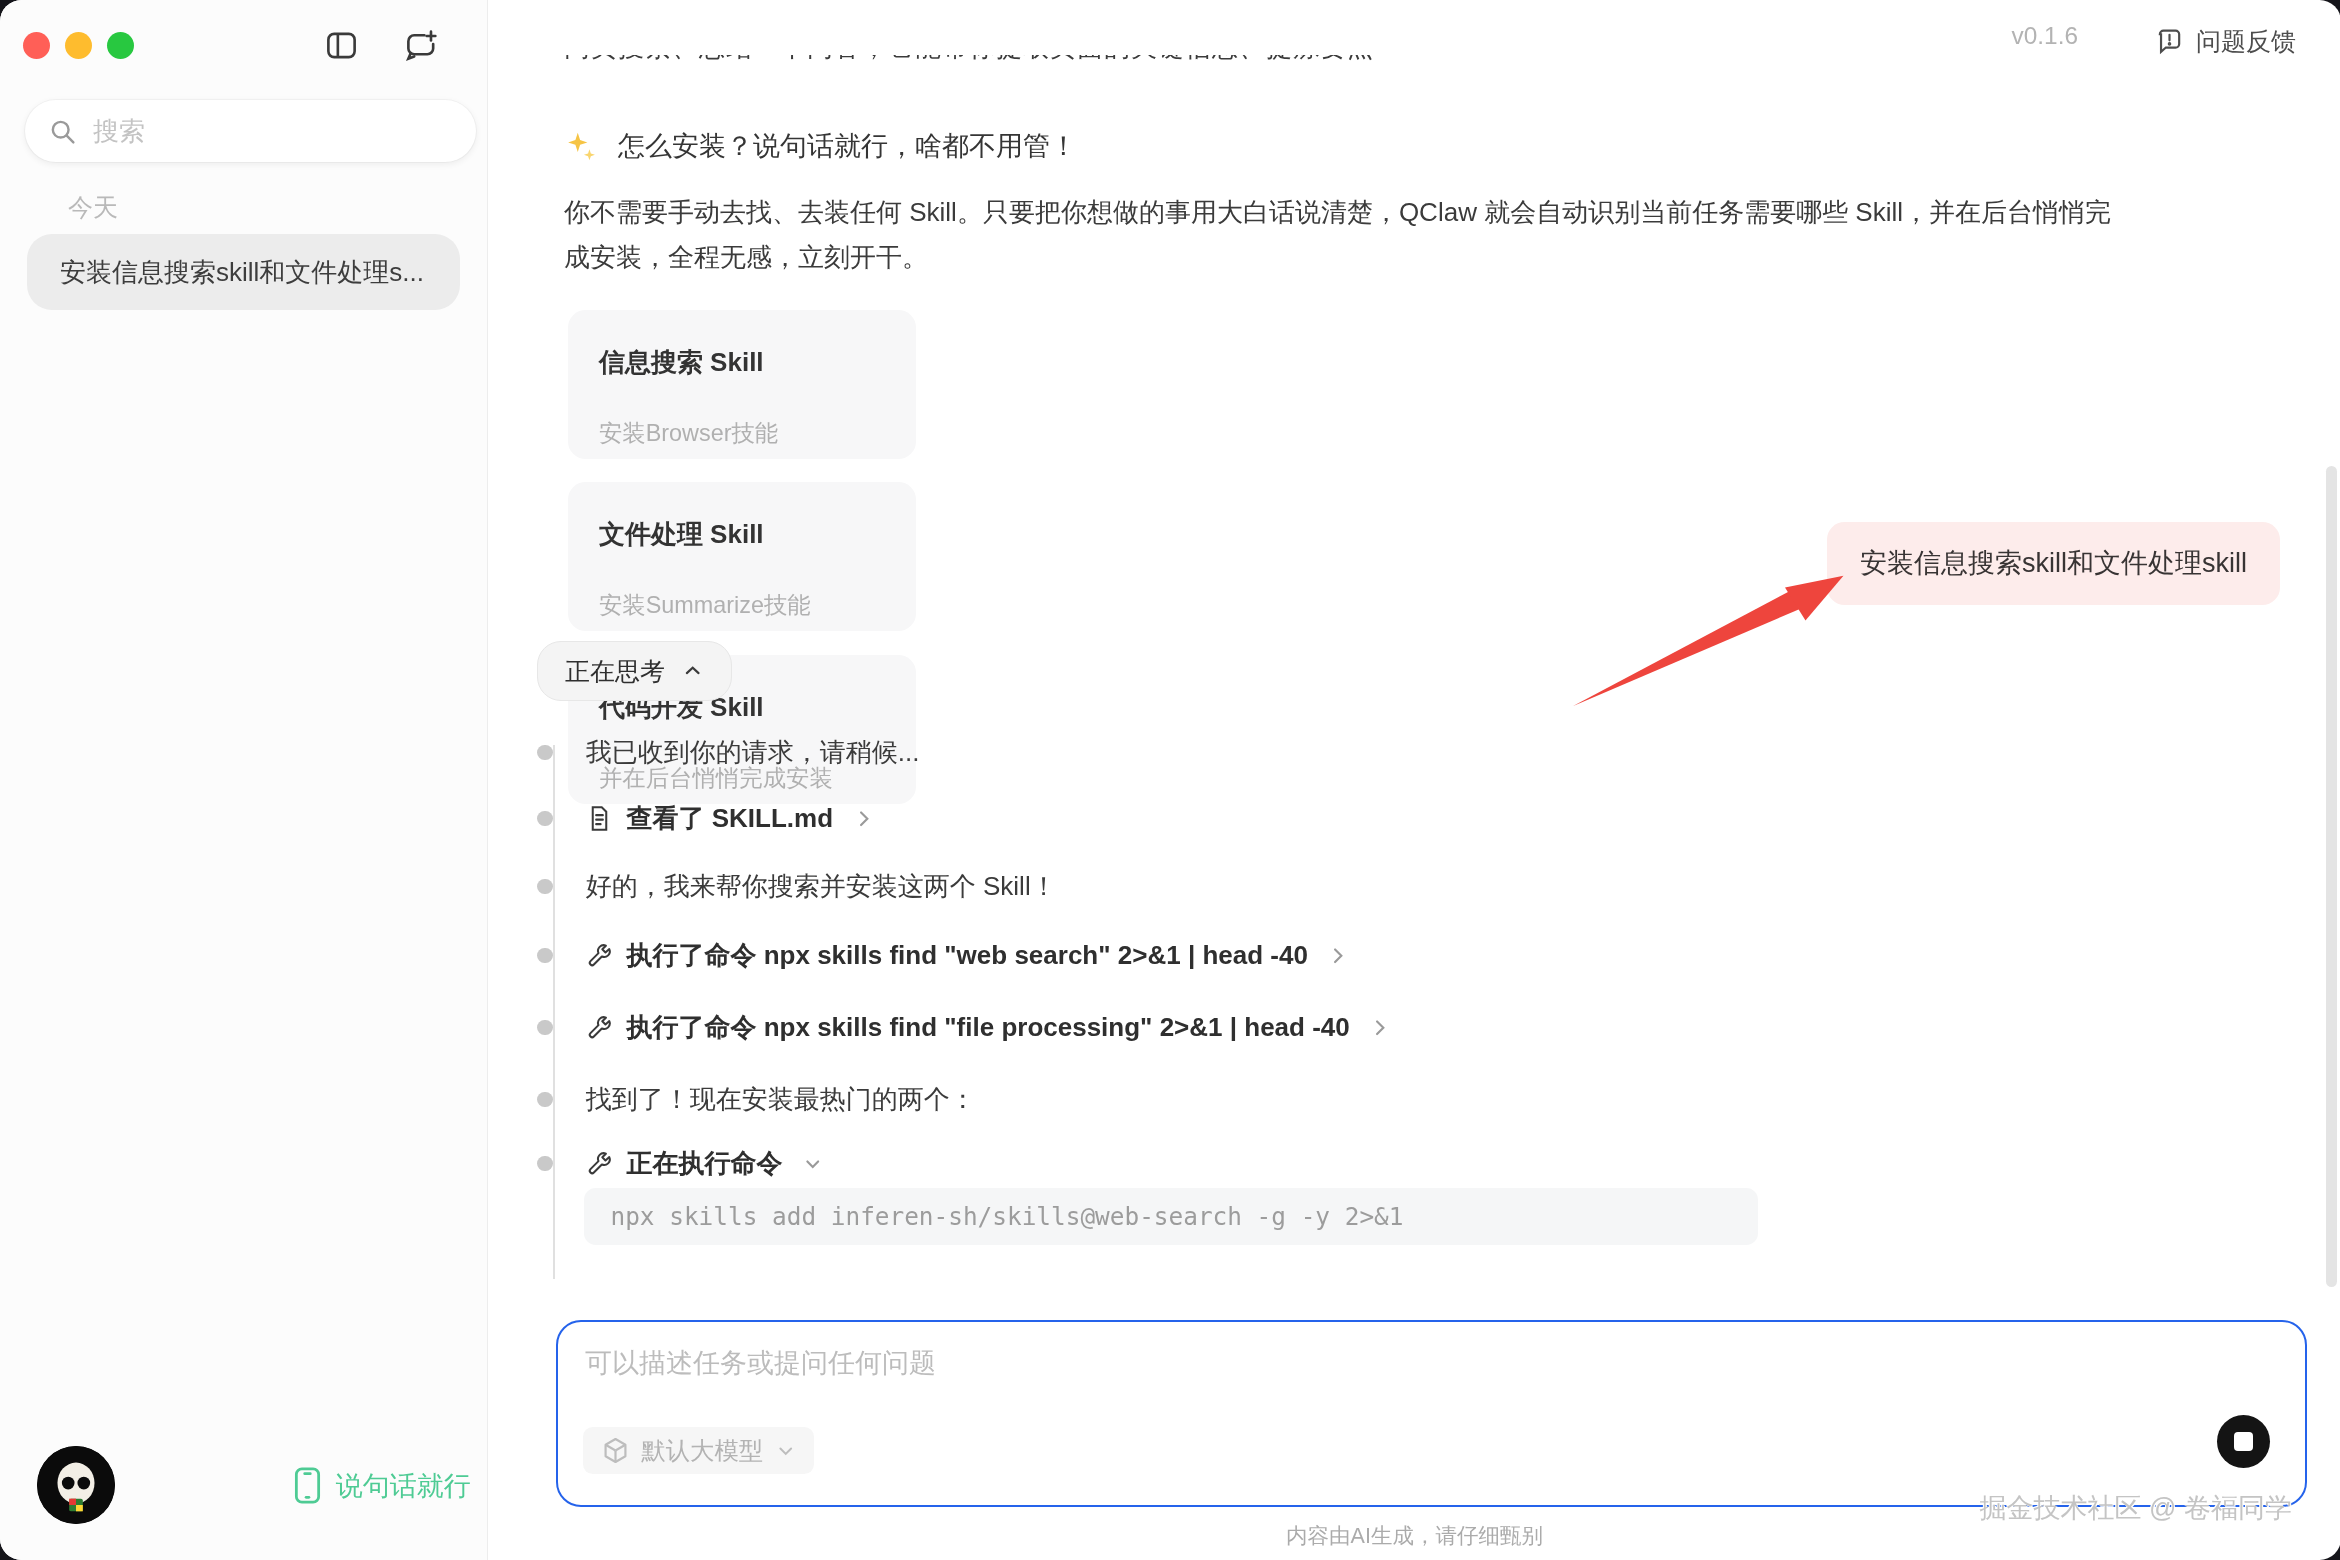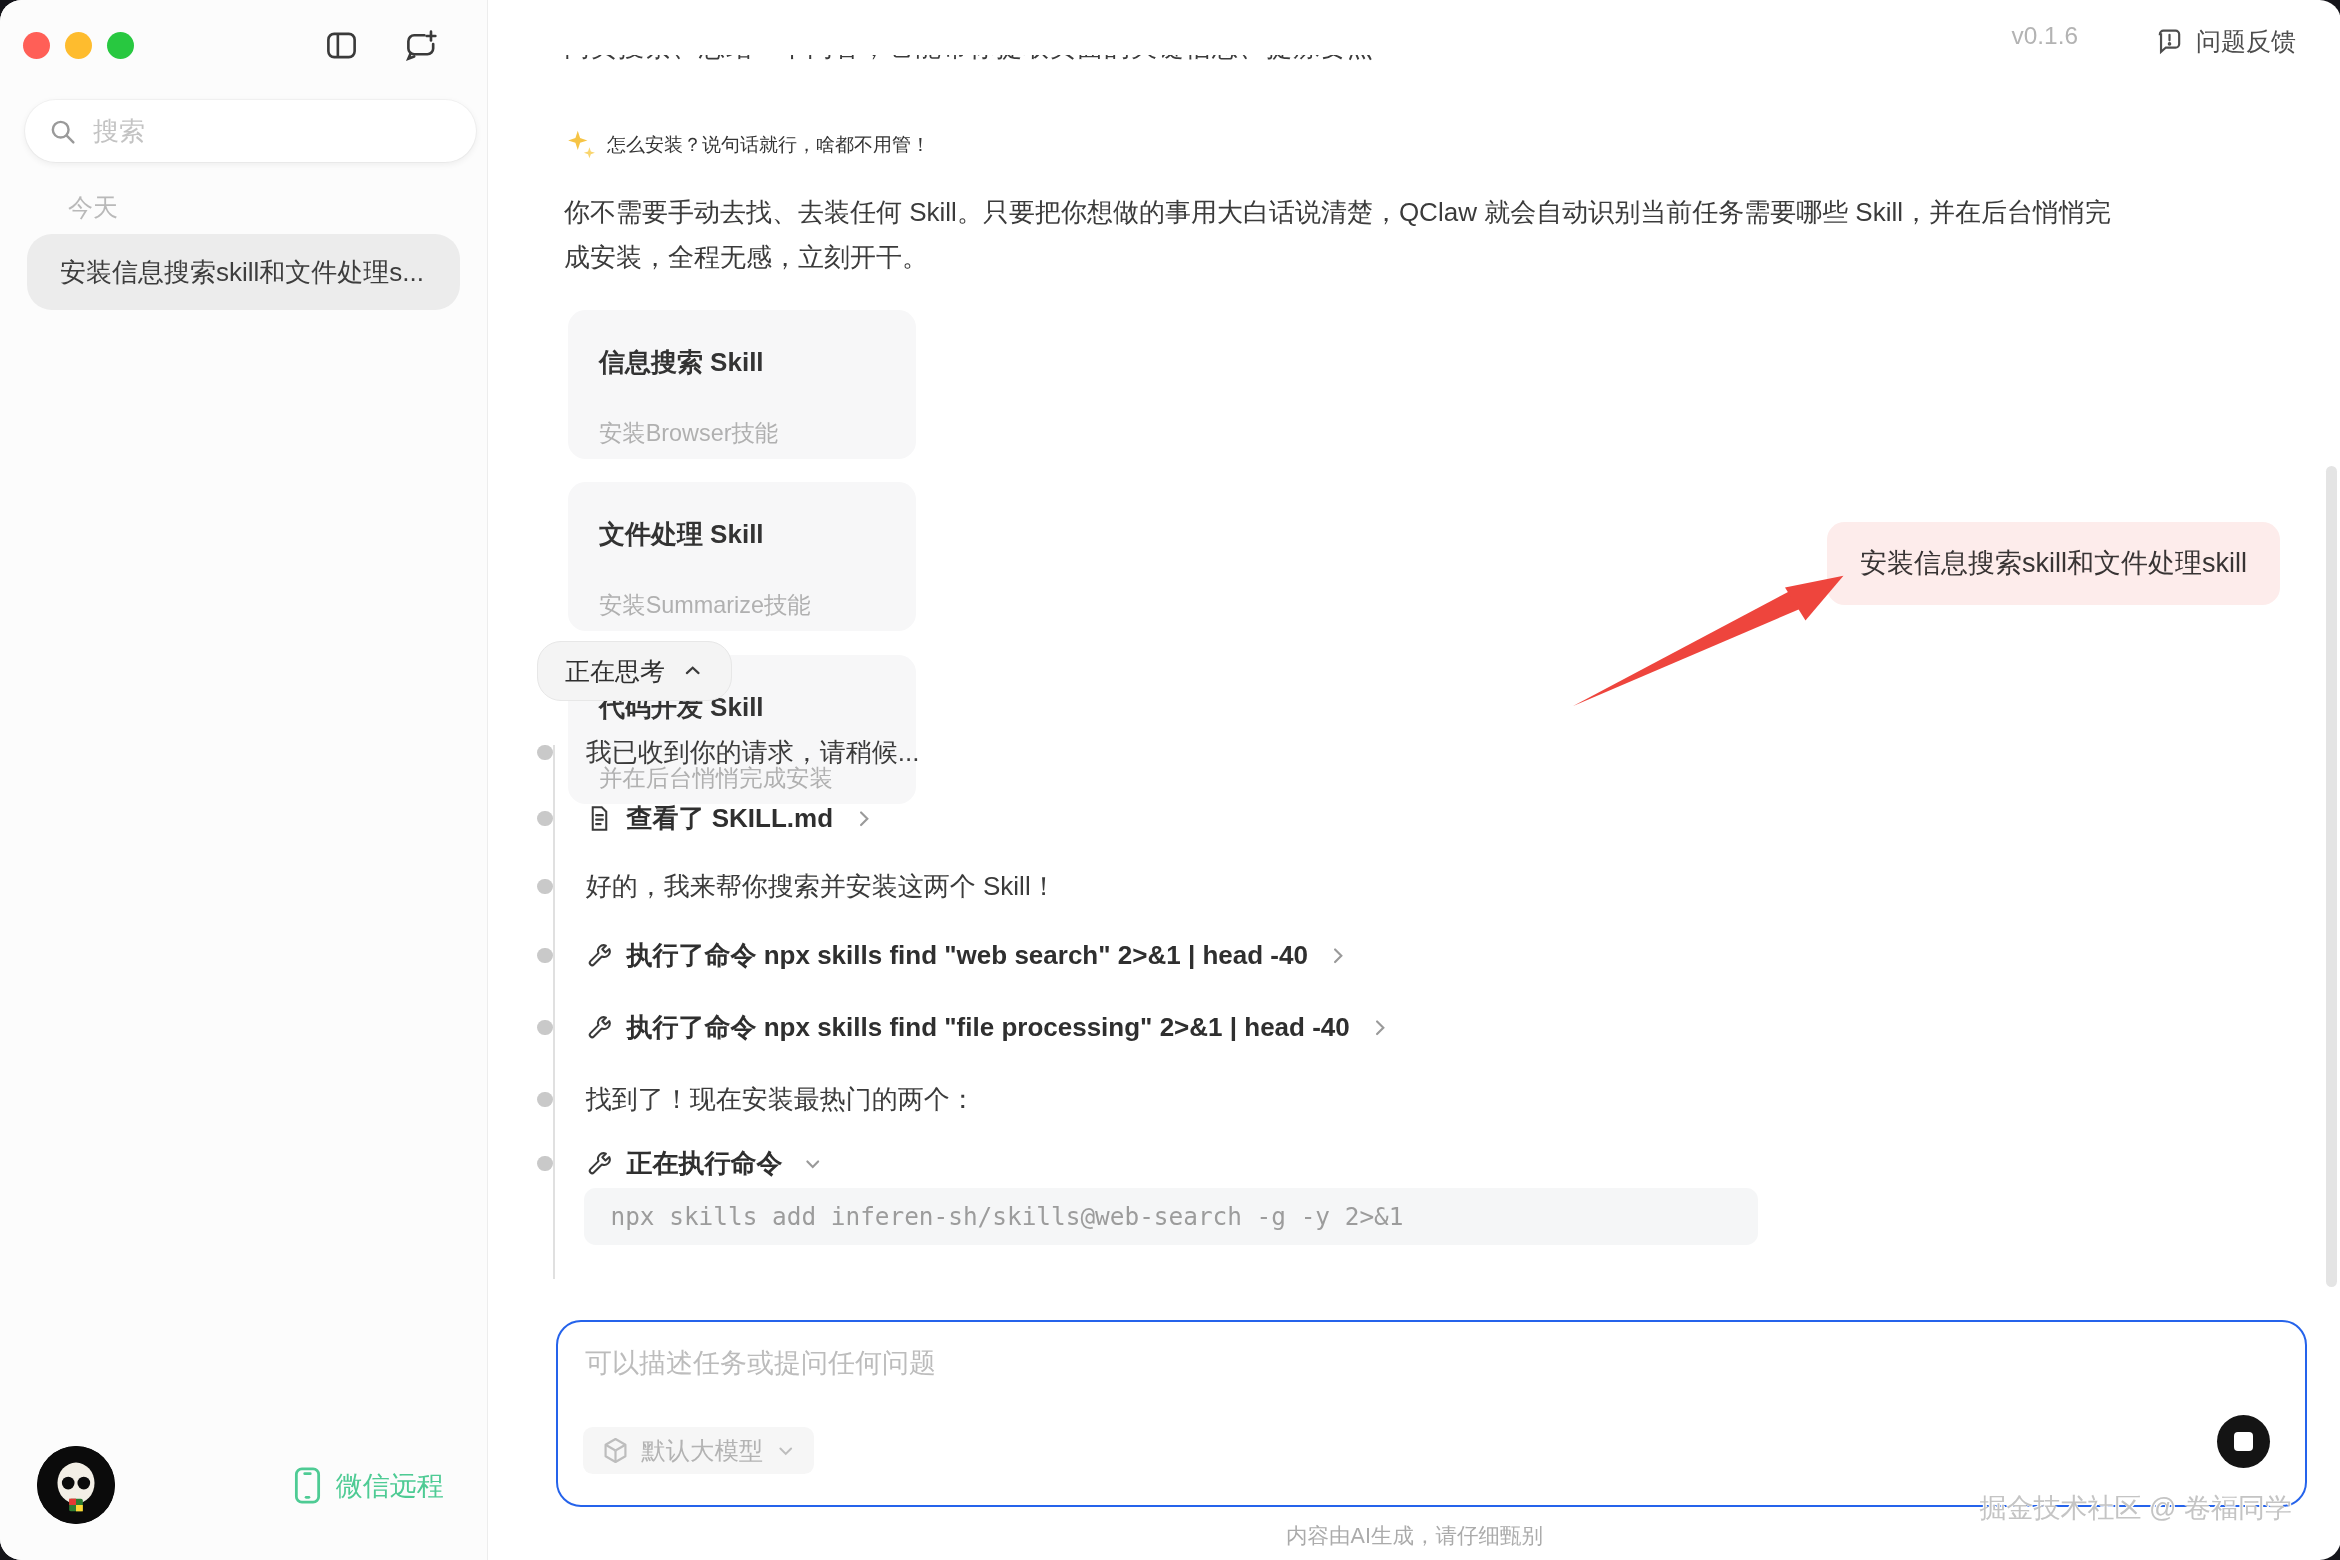--- a/index.html
+++ b/index.html
@@ -48,21 +48,21 @@
   
   .main-header { position:absolute; left:488px; top:0; right:0; height:94px; }
   .version { position:absolute; right:263px; top:22px; font-size:24.4px; color:#b3b3b3; }
   .feedback { position:absolute; right:45px; top:25px; display:flex; align-items:center; gap:11.7px;
     font-size:25px; color:#4d4d4d; cursor:pointer; }
 
   
   .content { position:absolute; left:564px; top:0; width:1718px; }
   .clipped-line { position:absolute; left:0; top:55px; width:1463px; height:21.5px; overflow:hidden; }
   .clipped-line > div { margin-top:-25px; font-size:26px; color:#3b3b3b; letter-spacing:1px; }
-  .heading { position:absolute; left:0; top:128px; font-size:19px; color:#353535; display:flex; align-items:center; gap:10px; }
+  .heading { position:absolute; left:0; top:128px; font-size:27px; color:#353535; display:flex; align-items:center; gap:21px; }
   .intro { position:absolute; left:0; top:190px; width:1560px; font-size:26px; line-height:45px; color:#3b3b3b; }
 
   .cards { position:absolute; left:3.9px; top:310px; display:flex; gap:23.4px;flex-direction:column; }
   .card {
     width:348px; height:149px; background:#f7f7f8; border-radius:17.6px;
     padding:35px 31px; cursor:pointer;
   }
   .card-title { font-size:26px; font-weight:600; color:#333; }
   .card-sub { margin-top:37px; font-size:23.4px; color:#b0b0b0; }
 
@@ -183,21 +183,21 @@
         <rect x="40" y="60.5" width="7" height="6.5" fill="#fdd835"></rect>
       </svg>
     </div>
 
     <div class="wechat-remote">
       <svg width="29" height="39" viewBox="0 0 20 28" fill="none" stroke="#4ecb94" stroke-width="2" stroke-linecap="round">
         <rect x="2" y="2" width="16" height="24" rx="4"></rect>
           <line x1="8" y1="5.5" x2="12" y2="5.5"></line>
           <line x1="9" y1="22.5" x2="11" y2="22.5"></line>
       </svg>
-      <span>微信远程</span>
+      <span>说句话就行</span>
     </div>
   </aside>
 
   <div class="main-header">
     <span class="version">v0.1.6</span>
     <div class="feedback">
       <svg width="29" height="29" viewBox="0 0 24 24" fill="none" stroke="#4d4d4d" stroke-width="1.8" stroke-linecap="round">
         <path d="M4 6a3 3 0 0 1 3-3h10a3 3 0 0 1 3 3v8a3 3 0 0 1-3 3H9l-4 3.5V6z"></path>
         <line x1="12" y1="6.5" x2="12" y2="11"></line>
           <circle cx="12" cy="14" r="0.6" fill="#4d4d4d"></circle>

